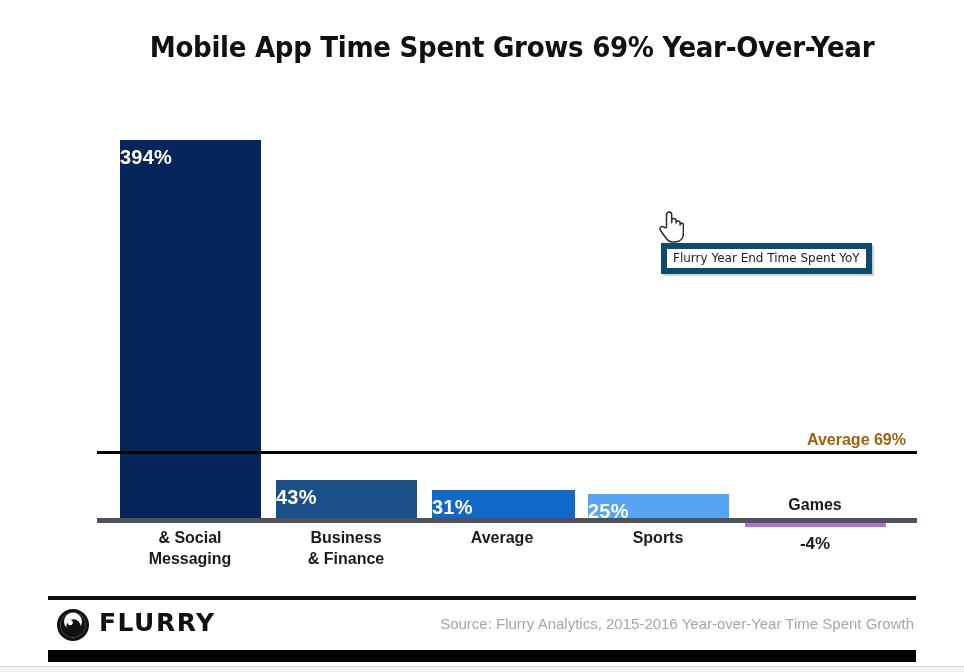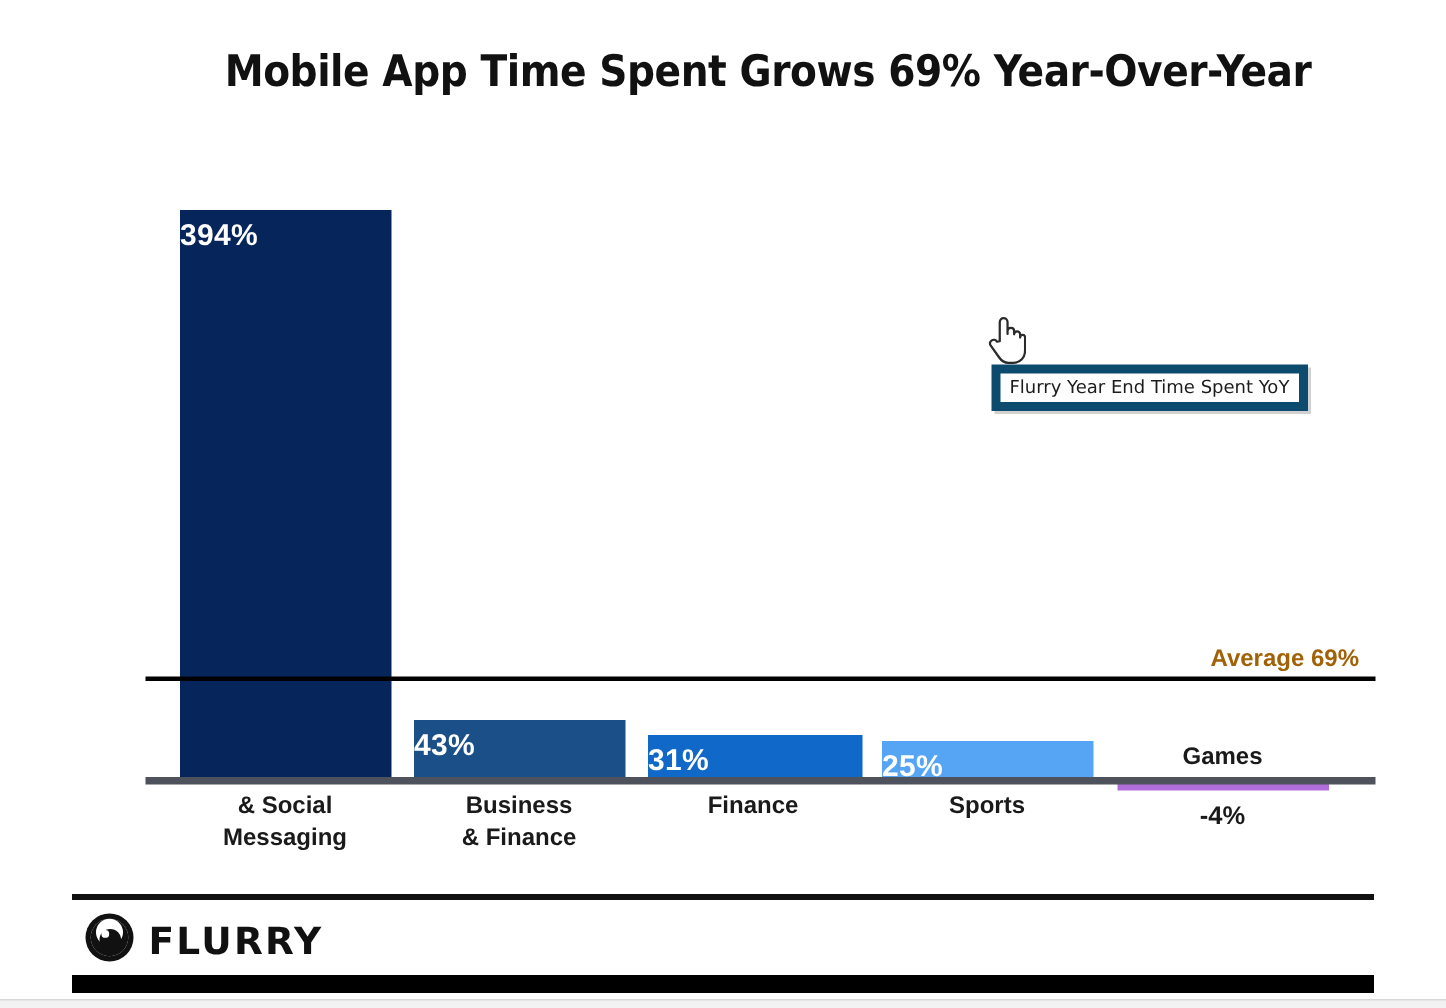--- a/index.html
+++ b/index.html
@@ -126,21 +126,20 @@
     position: absolute;
     left: 0; top: 54px;
     width: 868px; height: 12px;
     background: #000000;
   }
   #brand {
     position: absolute;
     left: 8px;
     top: 12px;
     display: flex;
-    align-items: center;
     gap: 9px;
   }
   #brand-wordmark {
     font-size: 25px;
     font-weight: bold;
     letter-spacing: 1.5px;
     color: #111111;
     font-family: "DejaVu Sans", sans-serif;
   }
   #source-note {
@@ -192,21 +191,21 @@
   <div id="labels-layer">
       <div class="cat-label" style="left: 110px; top: 527px; width: 160px;">
         <div>&amp; Social</div>
         <div>Messaging</div>
       </div>
       <div class="cat-label" style="left: 266px; top: 527px; width: 160px;">
         <div>Business</div>
         <div>&amp; Finance</div>
       </div>
       <div class="cat-label" style="left: 422px; top: 527px; width: 160px;">
-        <div>Finance</div>
+        <div>Average</div>
       </div>
       <div class="cat-label" style="left: 578px; top: 527px; width: 160px;">
         <div>Sports</div>
       </div>
       <div class="cat-label" style="left: 735px; top: 494px; width: 160px;">
         <div>Games</div>
       </div>
       <div class="cat-label" style="left: 735px; top: 533px; width: 160px; font-size: 17px;">-4%</div>
     </div>
 
@@ -234,17 +233,18 @@
         <circle cx="17" cy="17" r="12.5" fill="#ffffff"></circle>
         <path d="M17 4.5 a12.5 12.5 0 1 1 -12.5 12.5 a12.5 12.5 0 0 1 12.5 -12.5
                  a9 9 0 1 0 9 9 a9 9 0 0 0 -9 -9 z" fill="#111111"></path>
         <circle cx="17.5" cy="18.5" r="7.2" fill="#111111"></circle>
         <circle cx="14.2" cy="14.6" r="2.6" fill="#ffffff"></circle>
       </svg>
     </span>
     <span id="brand-wordmark">FLURRY</span>
   </div>
 
+  <div id="source-note">Source: Flurry Analytics, 2015-2016 Year-over-Year Time Spent Growth</div>
 
   <div id="footer-rule-bottom"></div>
 </div>
 
 <div id="bottom-strip"></div>
 
 </body></html>

